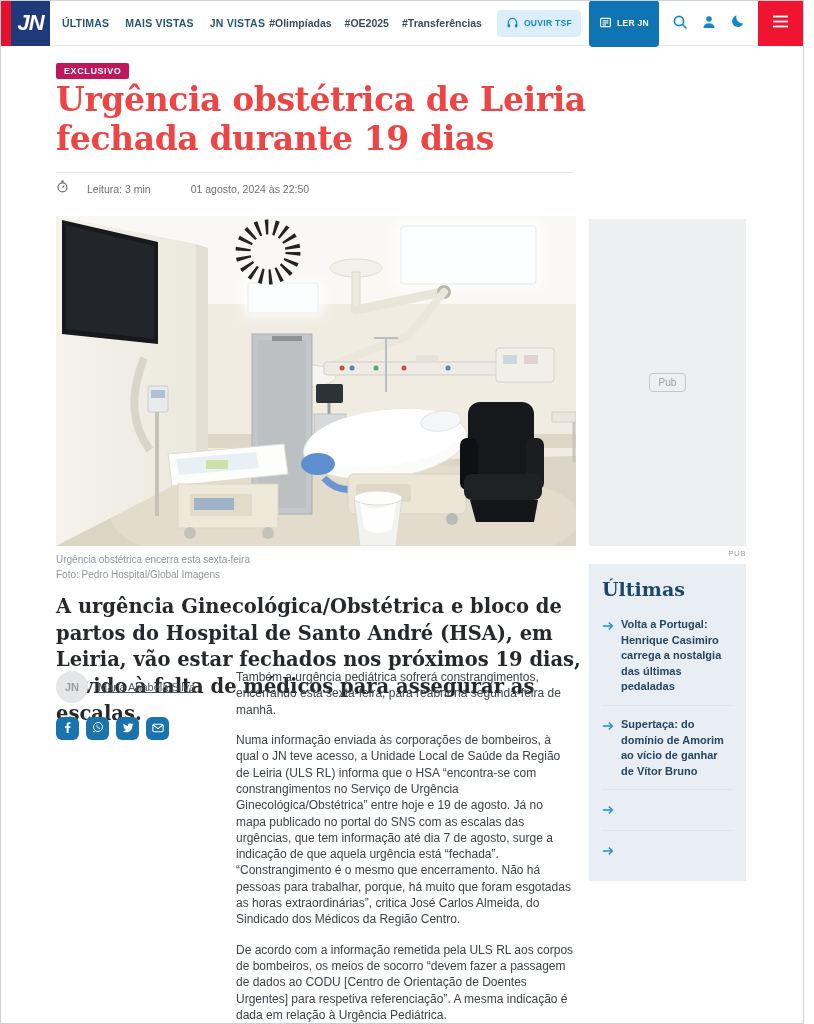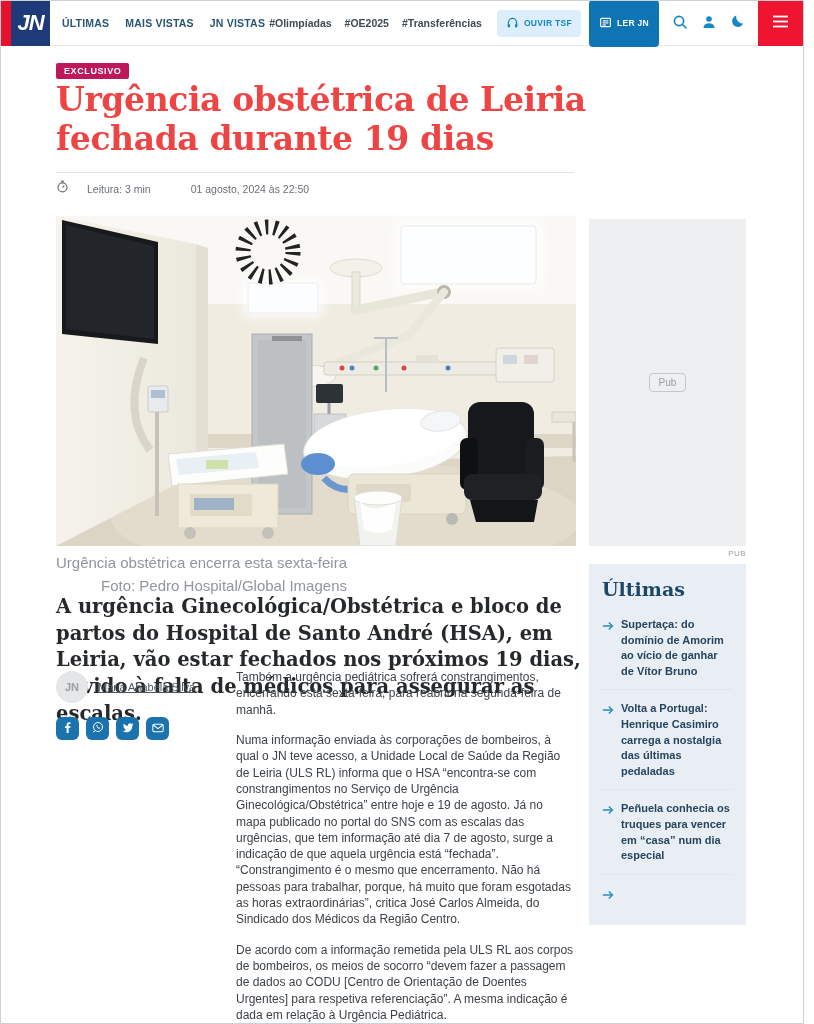--- a/index.html
+++ b/index.html
@@ -41,21 +41,21 @@
   .headline { position:absolute; left:55px; top:35px; width:532px;
     font-family:"DejaVu Serif","Liberation Serif",serif; font-size:33px;
     font-weight:bold; line-height:1.17; letter-spacing:-.4px; color:#ef4444; }
   .divider { position:absolute; left:55px; top:126px; width:518px; height:1px; background:#e3e5e7; }
   .meta { position:absolute; left:55px; top:134px; display:flex; align-items:flex-end; gap:18px;
     font-size:10.5px; color:#6b7075; }
   .meta .date { margin-left:22px; }
   .figure { position:absolute; left:55px; top:170px; width:520px; height:330px;
     overflow:hidden; background:#efece4; }
   .figure svg { display:block; }
-  .caption { position:absolute; left:55px; top:506px; font-size:15px; color:#90969b; line-height:1.5;text-align:right; }
+  .caption { position:absolute; left:55px; top:506px; font-size:10px; color:#90969b; line-height:1.5; }
   .lead { position:absolute; left:55px; top:548px; width:528px;
     font-family:"DejaVu Serif","Liberation Serif",serif; font-size:19.5px;
     font-weight:bold; line-height:1.37; color:#26292c; }
   
   .author-col { position:absolute; left:55px; top:625px; width:170px; }
   .author-row { display:flex; align-items:center; gap:10px; }
   .avatar { width:32px; height:32px; border-radius:50%; background:#e4e6e8;
     color:#9aa0a5; font-size:11px; font-weight:bold;
     display:flex; align-items:center; justify-content:center; }
   .author-name { font-size:11px; color:#4e565c; text-decoration:underline; cursor:pointer; }
@@ -329,41 +329,40 @@
     <aside class="latest">
       <div class="latest-title">Últimas</div>
 
       <div class="latest-item">
         <span class="arr">
           <svg width="12" height="12" viewBox="0 0 14 14" fill="none" stroke="#2e8fc0" stroke-width="1.8">
             <line x1="1" y1="7" x2="12" y2="7"></line>
               <polyline points="8,3 12,7 8,11"></polyline>
           </svg>
         </span>
-        <span class="txt">Supertaça: do domínio de Amorim ao vício de ganhar de Vítor Bruno</span>
+        <span class="txt">Volta a Portugal: Henrique Casimiro carrega a nostalgia das últimas pedaladas</span>
       </div>
 
       <div class="latest-item">
         <span class="arr">
           <svg width="12" height="12" viewBox="0 0 14 14" fill="none" stroke="#2e8fc0" stroke-width="1.8">
             <line x1="1" y1="7" x2="12" y2="7"></line>
               <polyline points="8,3 12,7 8,11"></polyline>
           </svg>
         </span>
-        <span class="txt">Volta a Portugal: Henrique Casimiro carrega a nostalgia das últimas pedaladas</span>
+        <span class="txt">Supertaça: do domínio de Amorim ao vício de ganhar de Vítor Bruno</span>
       </div>
 
       <div class="latest-item">
         <span class="arr">
           <svg width="12" height="12" viewBox="0 0 14 14" fill="none" stroke="#2e8fc0" stroke-width="1.8">
             <line x1="1" y1="7" x2="12" y2="7"></line>
               <polyline points="8,3 12,7 8,11"></polyline>
           </svg>
         </span>
-        <span class="txt">Peñuela conhecia os truques para vencer em “casa” num dia especial</span>
       </div>
 
       <div class="latest-item">
         <span class="arr">
           <svg width="12" height="12" viewBox="0 0 14 14" fill="none" stroke="#2e8fc0" stroke-width="1.8">
             <line x1="1" y1="7" x2="12" y2="7"></line>
               <polyline points="8,3 12,7 8,11"></polyline>
           </svg>
         </span>
       </div>

